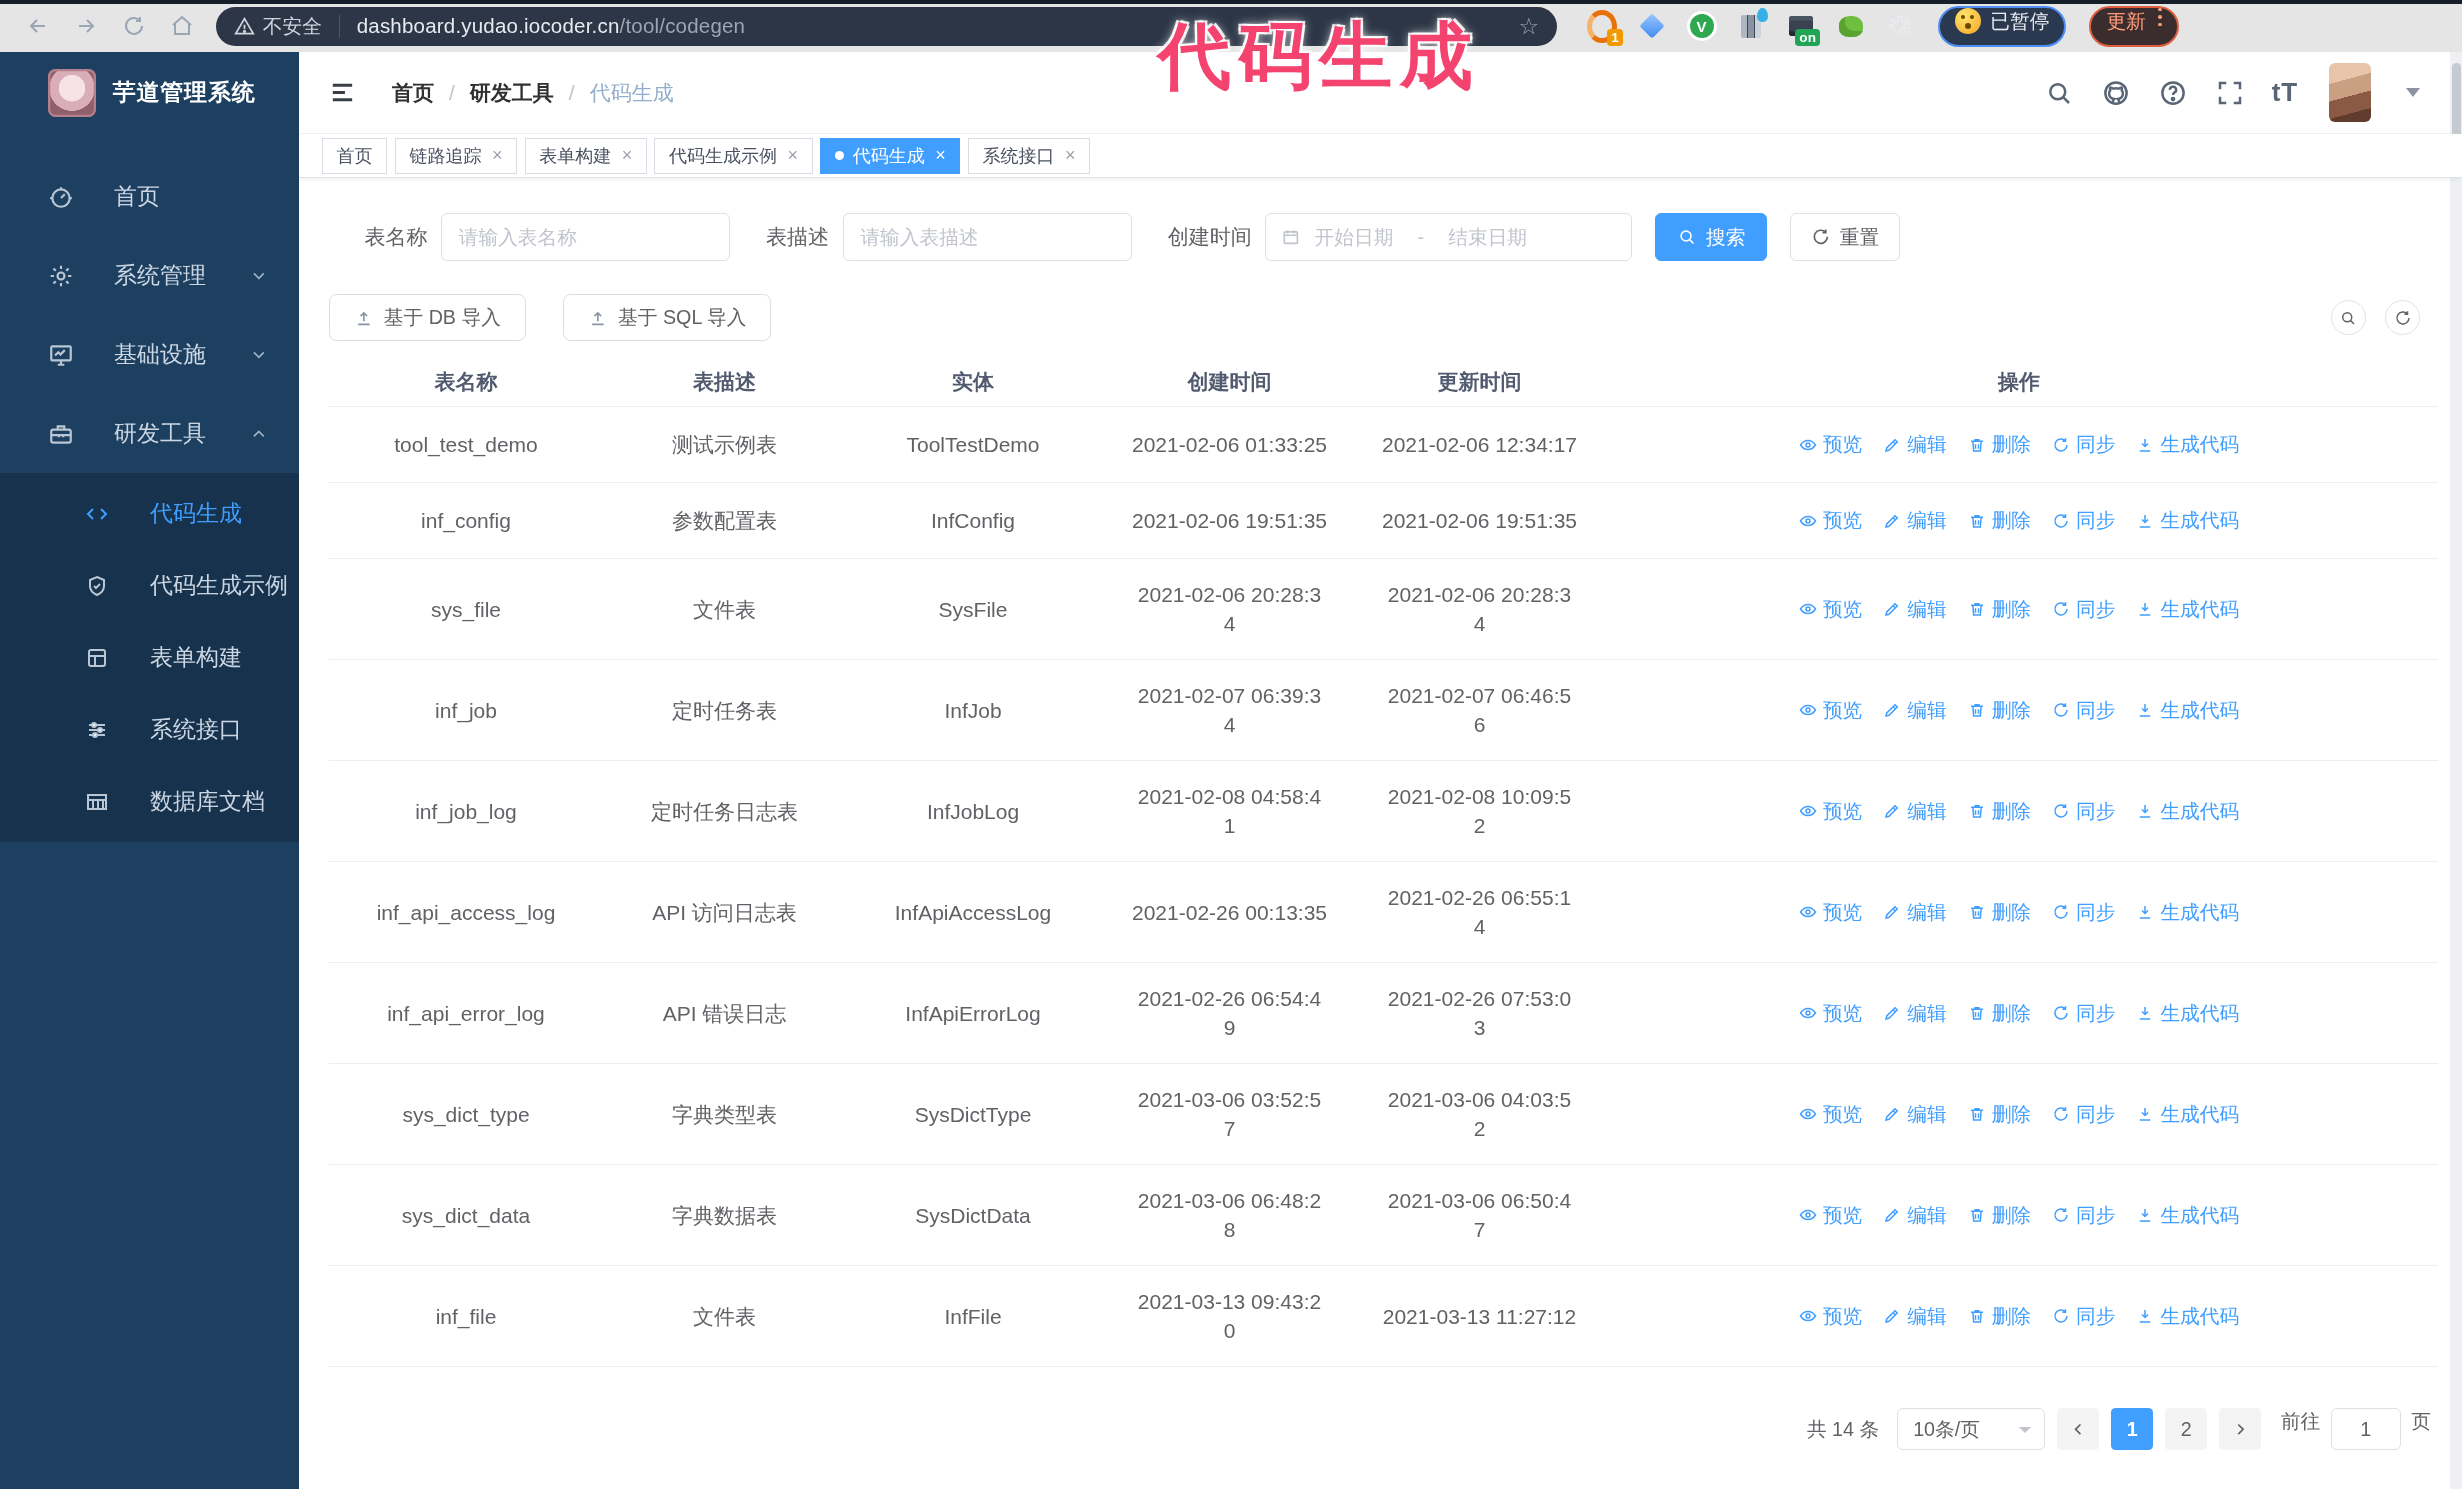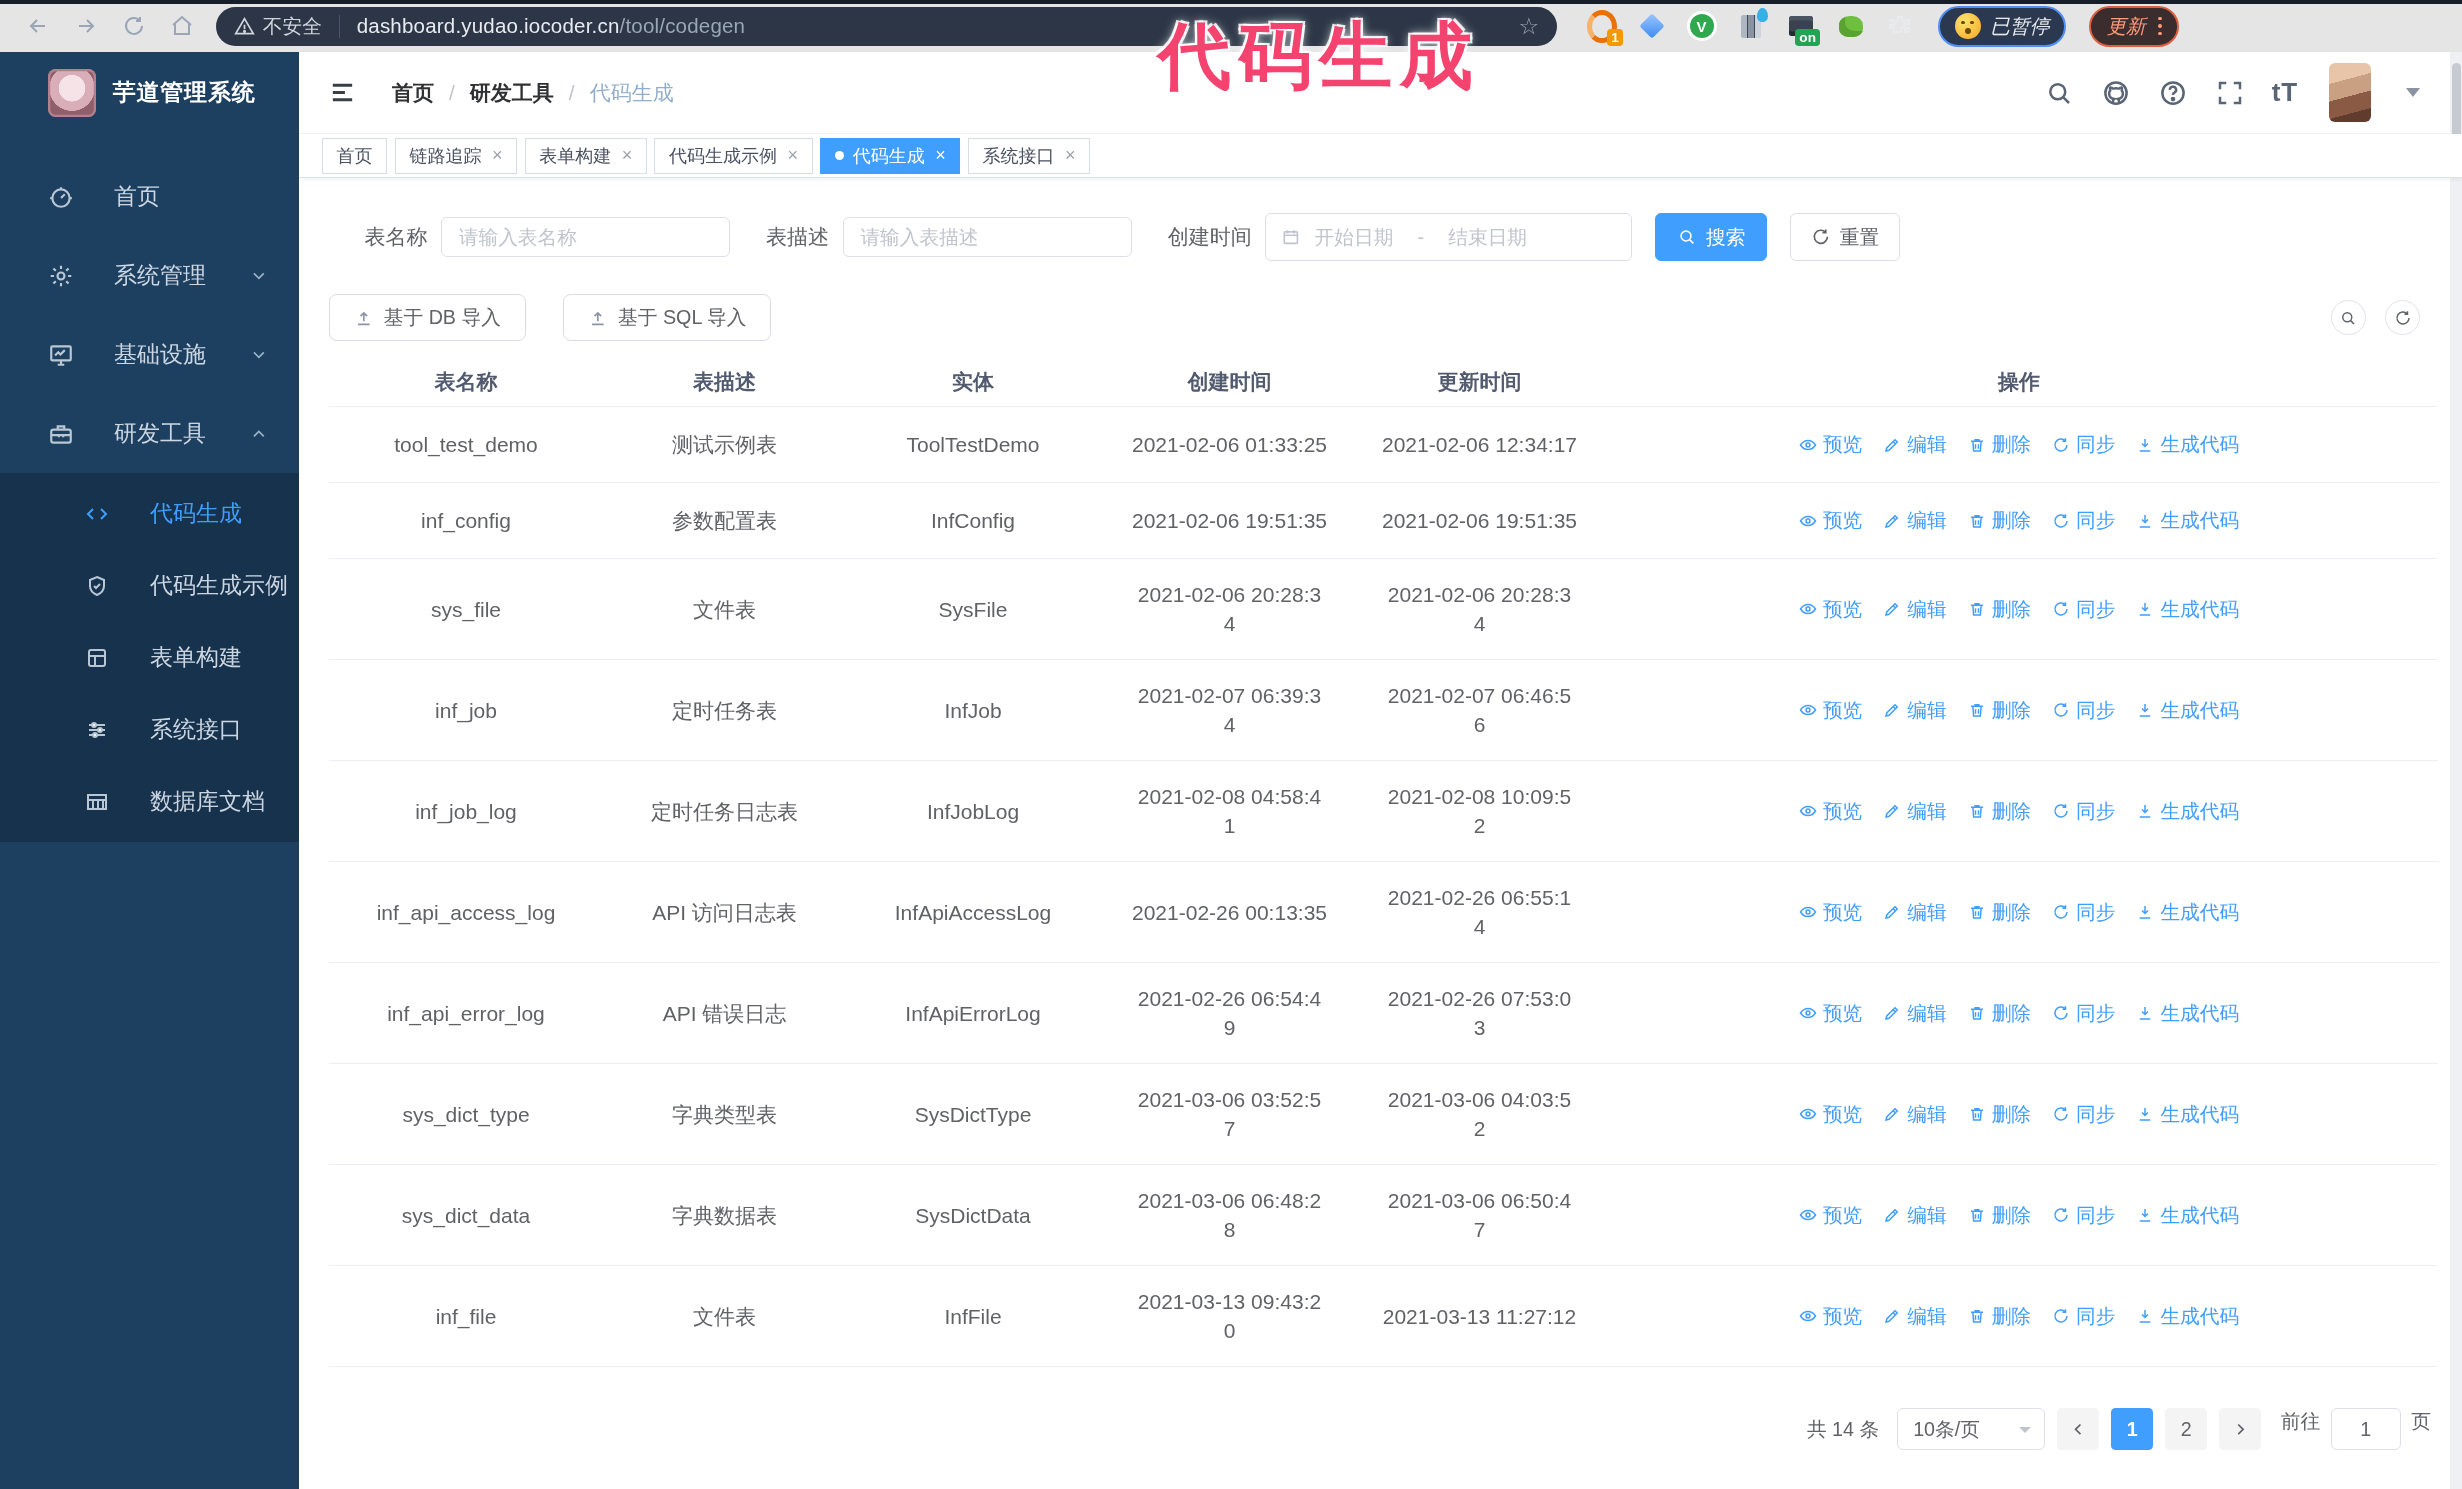--- a/index.html
+++ b/index.html
@@ -26,21 +26,21 @@
   .gem-ext-icon::before { content:""; width:18px; height:18px; background:linear-gradient(135deg,#9cc7ff,#3d8af0); transform:rotate(45deg); border-radius:3px; }
   .v-ext-icon { background:#fff; border-radius:50%; }
   .v-ext-icon::before { content:"V"; width:24px; height:24px; background:#2fa84f; color:#fff; border-radius:50%; font-size:15px; font-weight:700; display:flex; align-items:center; justify-content:center; }
   .columns-ext-icon::before { content:""; width:19.7px; height:23px; background:linear-gradient(90deg,#aeb6c2 30%,#3c4654 30% 36%,#8a93a2 36% 64%,#3c4654 64% 70%,#cdd3db 70%); border-radius:2.3px; }
   .columns-ext-icon::after { content:""; position:absolute; right:-1.5px; top:-3px; width:10.6px; height:13.6px; background:#35b1e8; border-radius:50% 50% 50% 50%/60% 60% 40% 40%; }
   .tag-ext-icon::before { content:""; width:24px; height:19.7px; background:#39424e; border-radius:3px; box-shadow:inset 0 -4.5px 0 #222a34, inset 0 4.5px 0 #4a5563; }
   .tag-ext-icon .ext-badge { background:#21a453; right:-4.5px; }
   .frog-ext-icon::before { content:""; width:24px; height:21px; background:#6fbf3f; border-radius:45% 45% 40% 40%; box-shadow:inset 6px -6px 0 #5aa331; }
   .puzzle-ext-icon { color:#e8eaee; }
   .puzzle-ext-icon svg { width:24px; height:24px; }
-  .chip { display:flex; align-items:center; gap:9px; height:41px; border-radius:23px; padding:0 15px; font-size:19.7px; margin-left:23px;font-style:italic; }
+  .chip { display:flex; align-items:flex-start; gap:9px; height:41px; border-radius:23px; padding:0 15px; font-size:19.7px; margin-left:23px; }
   .chip-paused { border:2.3px solid #4f8ef7; background:#2b3950; color:#e8ebf0; }
   .face { width:26px; height:26px; border-radius:50%; background:radial-gradient(circle at 35% 30%,#ffe36e,#f5a623); position:relative; }
   .face::before { content:""; position:absolute; left:6px; top:7.6px; width:3.8px; height:3.8px; border-radius:50%; background:#6b4a00; box-shadow:9px 0 0 #6b4a00; }
   .face::after { content:""; position:absolute; left:9.8px; top:15px; width:6px; height:6px; border-radius:50%; background:#6b4a00; }
   .chip-update { border:2.3px solid #dd5f3f; background:#3b2d2e; color:#ff9a7b; gap:12px; }
   .vdots { display:inline-flex; flex-direction:column; gap:3.8px; }
   .vdots i { width:3.8px; height:3.8px; border-radius:50%; background:#ff9a7b; }
 
   
   .annotation { position:absolute; left:1158px; top:7.6px; z-index:60; font-size:73px; font-weight:700; letter-spacing:7.6px; color:#f4436e;
@@ -84,21 +84,21 @@
   .tab { display:flex; align-items:center; height:36px; padding:0 13.6px; border:1.5px solid #d8dce5; background:#fff; color:#495060; font-size:18px; gap:9px; cursor:pointer; }
   .tab .dot { width:9px; height:9px; border-radius:50%; background:#fff; }
   .tab .close { font-size:18px; color:#9aa0ab; margin-left:1.5px; }
   .tab.active { background:#409eff; border-color:#409eff; color:#fff; }
   .tab.active .close { color:#fff; }
 
   
   .content { padding:35px 25px 0 29.5px; }
   .filters { display:flex; align-items:center; margin-left:36px; font-size:21px; color:#606266; }
   .f-label { margin-right:13.6px; white-space:nowrap; }
-  .f-input { width:289px; height:40px; border:1.5px solid #dcdfe6; border-radius:6px; padding:0 16.7px; font-size:19.7px; color:#14532d; outline:none; background:#fff; }
+  .f-input { width:289px; height:48px; border:1.5px solid #dcdfe6; border-radius:6px; padding:0 16.7px; font-size:19.7px; color:#14532d; outline:none; background:#fff; }
   .f-input::placeholder { color:#c0c4cc; }
   .gap1 { width:36px; } .gap2 { width:23px; }
   .date-box { width:367px; height:48px; border:1.5px solid #dcdfe6; border-radius:6px; display:flex; align-items:center; padding:0 15px; gap:13.6px; color:#c0c4cc; font-size:19.7px; background:#fff; }
   .date-box .icn { font-size:19.7px; display:flex; } .date-box .icn svg{width:1em;height:1em;}
   .date-sep { color:#c0c4cc; margin:0 10.6px; }
   .btn { display:flex; align-items:center; justify-content:center; gap:9px; height:48px; border-radius:6px; font-size:19.7px; cursor:pointer; white-space:nowrap; }
   .btn svg { width:19.7px; height:19.7px; }
   .btn-search { background:#409eff; color:#fff; padding:0 21px; border:1.5px solid #409eff; }
   .btn-reset { background:#fff; color:#606266; padding:0 19.7px; border:1.5px solid #dcdfe6; }
   .import-row { display:flex; align-items:center; margin-top:33px; }

